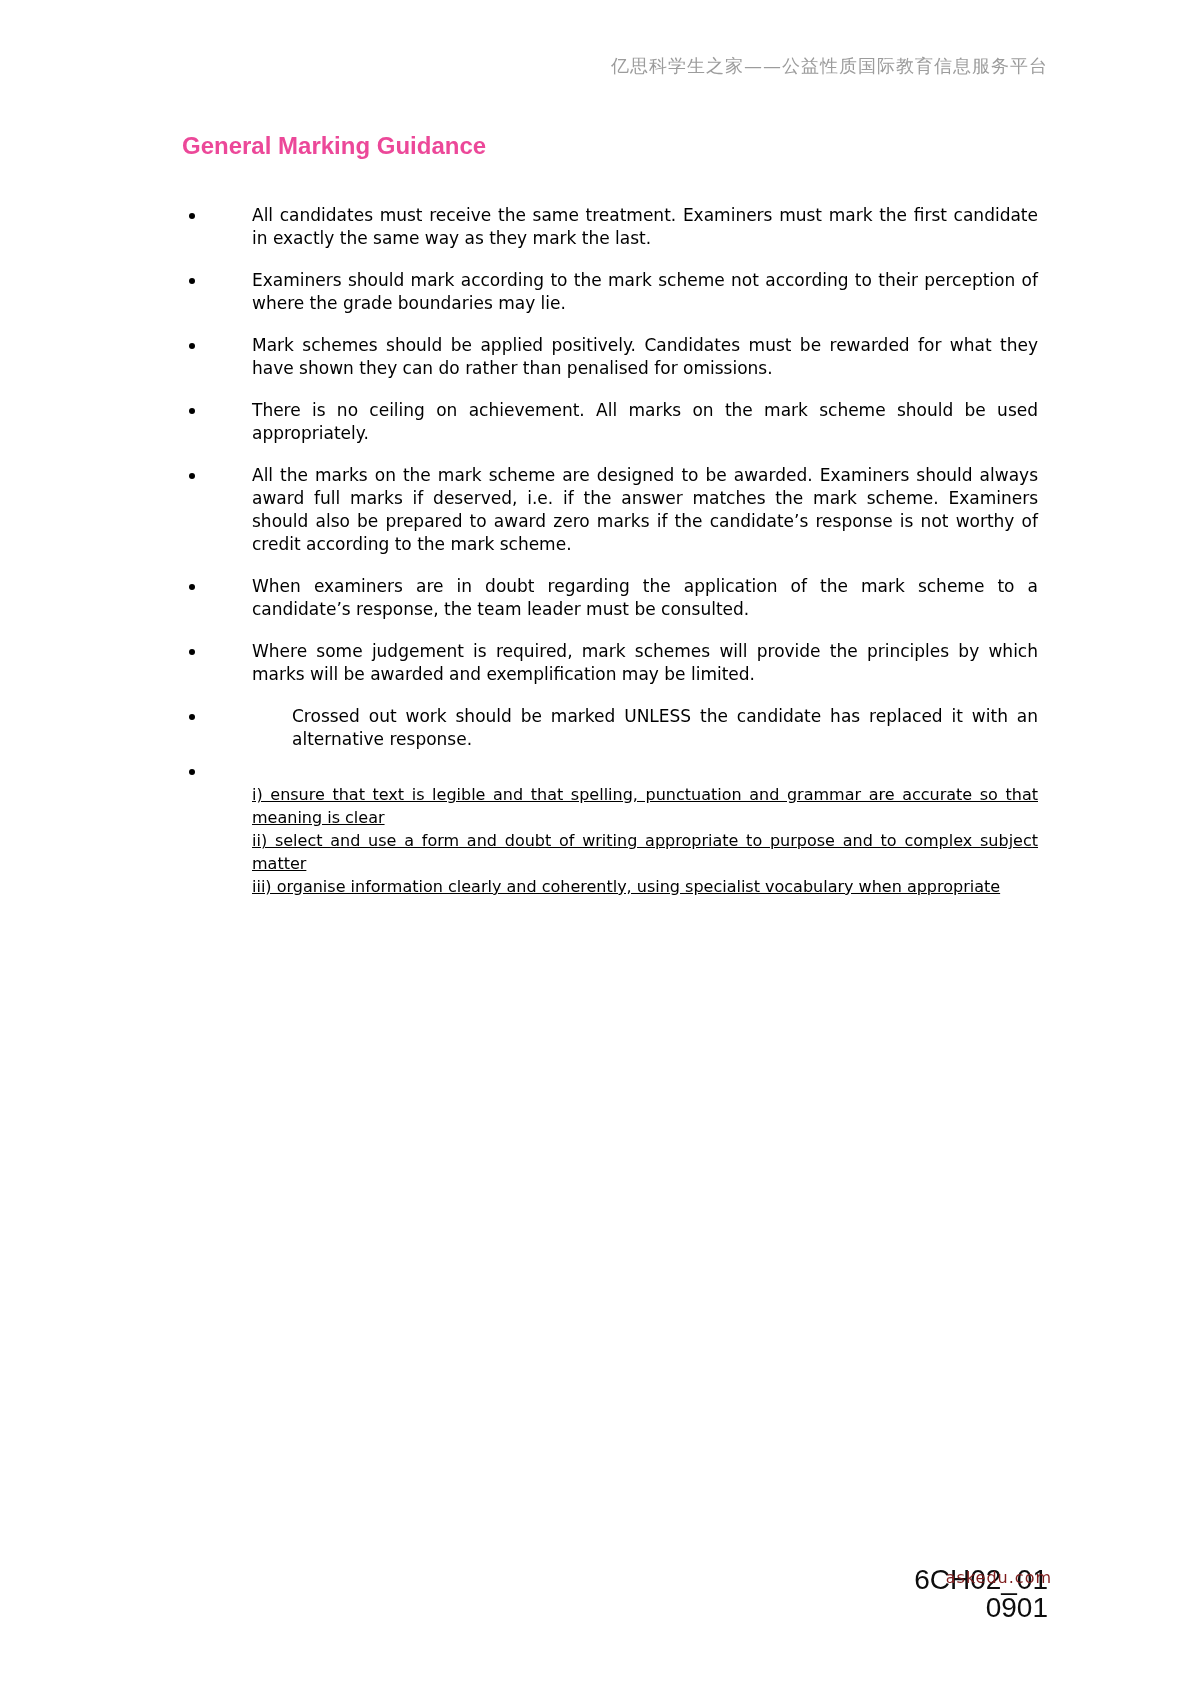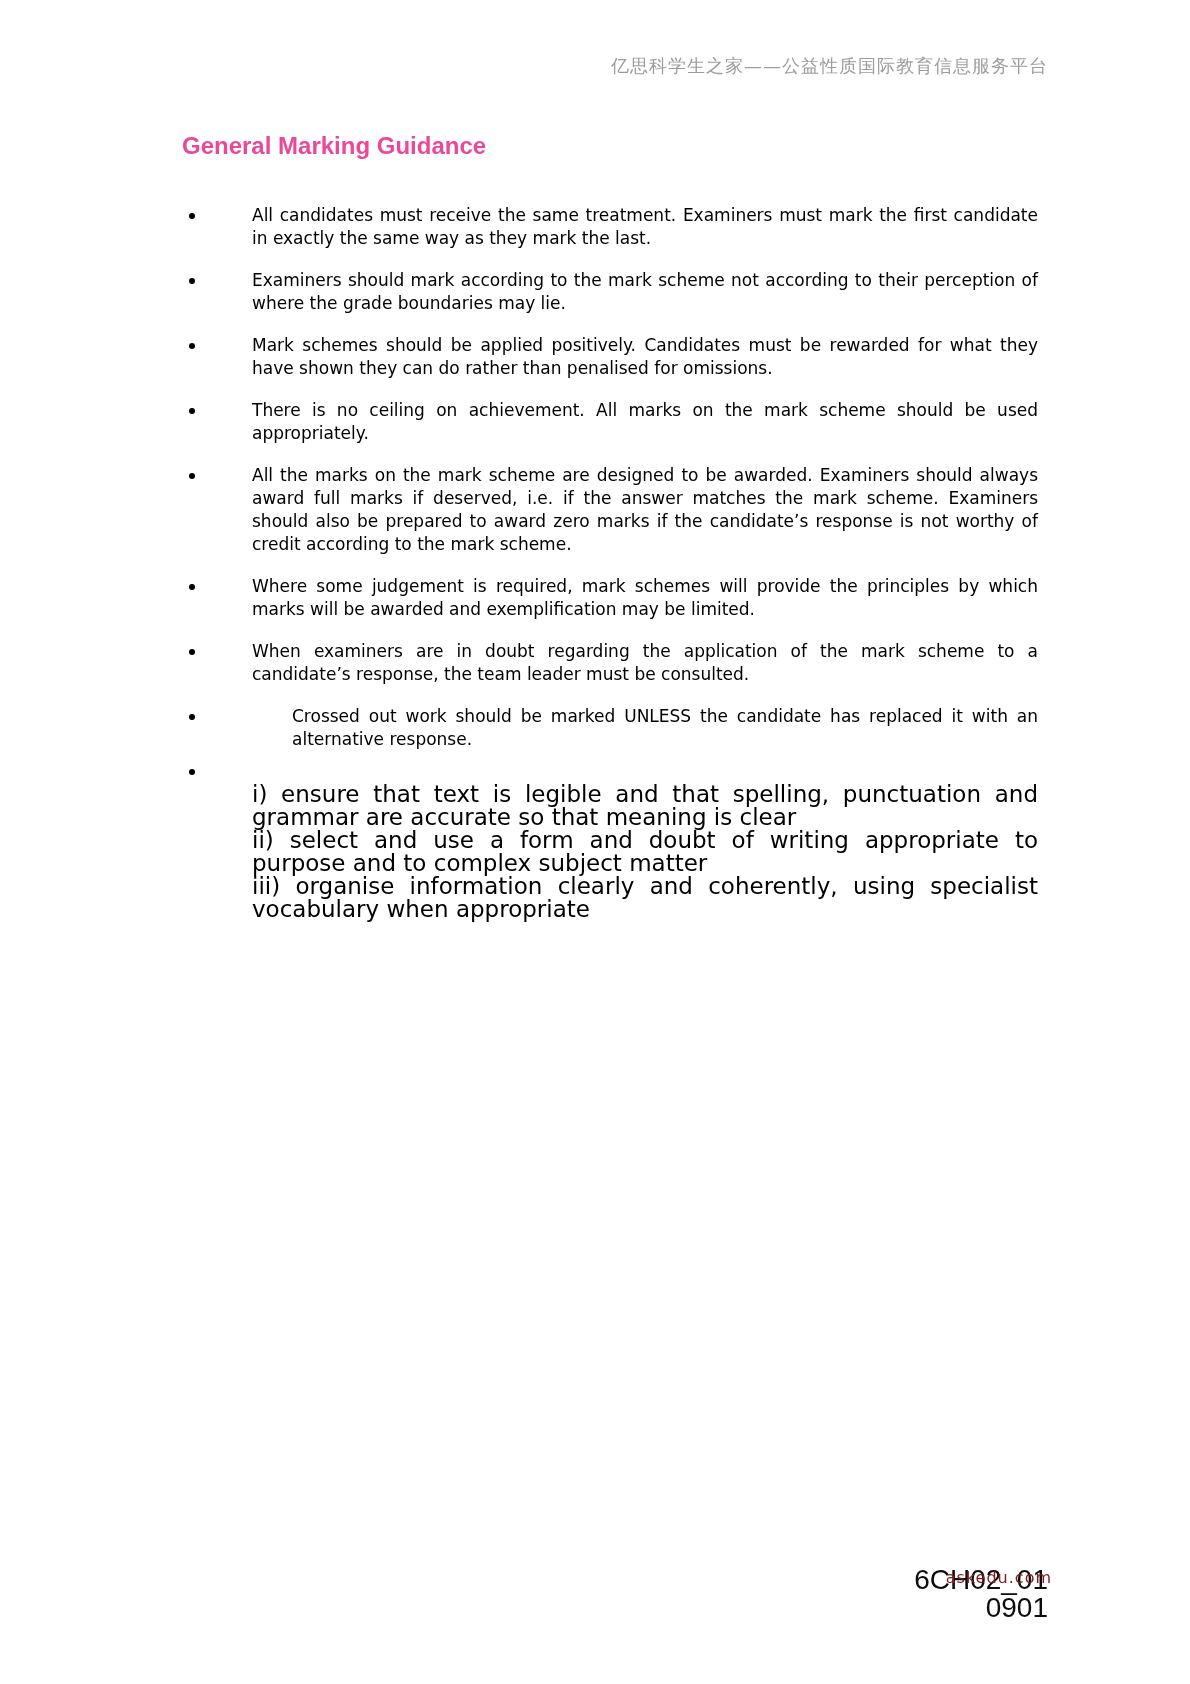--- a/index.html
+++ b/index.html
@@ -66,24 +66,25 @@
     flex: 1;
     font-size: 17px;
     line-height: 23px;
     color: #000000;
     text-align: justify;
   }
   .strands {
     margin-top: 23px;
   }
   .strand {
-    font-size: 23px;
+    font-size: 16px;
     line-height: 23px;
     color: #000000;
     text-align: justify;
+    text-decoration: underline;
   }
   .footer {
     position: absolute;
     top: 1566px;
     right: 142px;
     text-align: right;
     font-family: "Liberation Sans", sans-serif;
     font-size: 28px;
     line-height: 28px;
     color: #0d0d0d;
@@ -146,28 +147,28 @@
         <span class="bullet-cell">
             <span class="bullet-dot"></span>
           </span>
         <span class="bullet-text">All the marks on the mark scheme are designed to be awarded. Examiners should always award full marks if deserved, i.e. if the answer matches the mark scheme. Examiners should also be prepared to award zero marks if the candidate’s response is not worthy of credit according to the mark scheme.</span>
       </li>
 
       <li>
         <span class="bullet-cell">
             <span class="bullet-dot"></span>
           </span>
-        <span class="bullet-text">Where some judgement is required, mark schemes will provide the principles by which marks will be awarded and exemplification may be limited.</span>
+        <span class="bullet-text">When examiners are in doubt regarding the application of the mark scheme to a candidate’s response, the team leader must be consulted.</span>
       </li>
 
       <li>
         <span class="bullet-cell">
             <span class="bullet-dot"></span>
           </span>
-        <span class="bullet-text">When examiners are in doubt regarding the application of the mark scheme to a candidate’s response, the team leader must be consulted.</span>
+        <span class="bullet-text">Where some judgement is required, mark schemes will provide the principles by which marks will be awarded and exemplification may be limited.</span>
       </li>
 
       <li class="tight">
         <span class="bullet-cell">
             <span class="bullet-dot"></span>
           </span>
         <span class="bullet-text">Crossed out work should be marked UNLESS the candidate has replaced it with an alternative response.</span>
       </li>
 
       <li>

